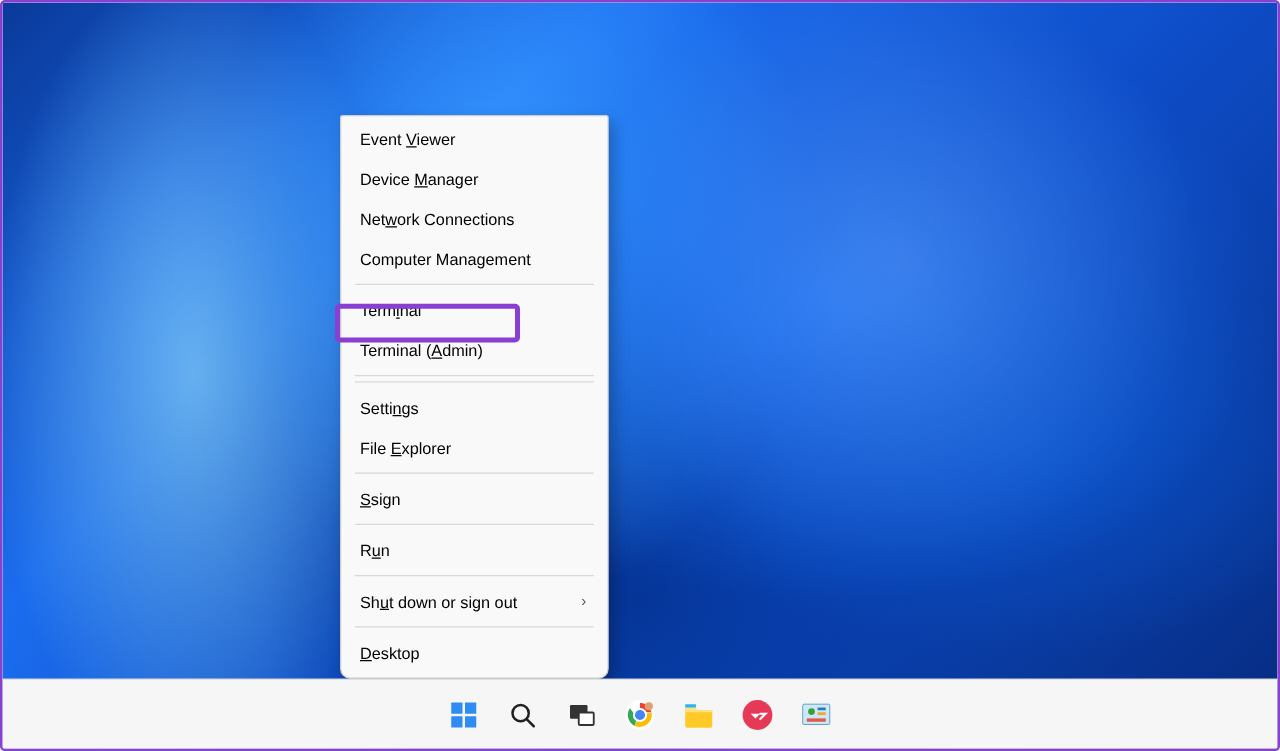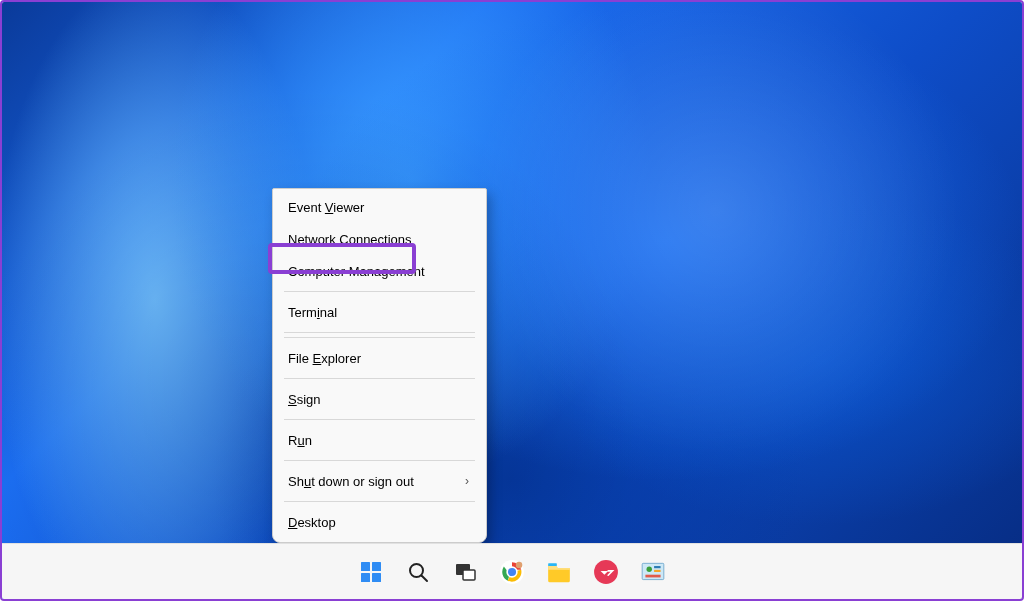--- a/index.html
+++ b/index.html
@@ -108,31 +108,40 @@
 </head>
 <body>
 
 <div class="desktop"></div>
 
 <div class="powermenu" id="powermenu-container">
     <div class="pm-item">
       <span><span>Event </span><span class="accel">V</span><span>iewer</span></span>
     </div>
     <div class="pm-item">
+      <span><span>Device </span><span class="accel">M</span><span>anager</span></span>
+    </div>
+    <div class="pm-item">
       <span><span>Net</span><span class="accel">w</span><span>ork Connections</span></span>
     </div>
     <div class="pm-item">
       <span><span>Computer Mana</span><span class="accel">g</span><span>ement</span></span>
     </div>
     <div class="pm-sep"></div>
     <div class="pm-item">
       <span><span>Term</span><span class="accel">i</span><span>nal</span></span>
     </div>
-    <div class="pm-sep"></div>
-    <div class="pm-sep"></div>
+    <div class="pm-item">
+      <span><span>Terminal (</span><span class="accel">A</span><span>dmin)</span></span>
+    </div>
+    <div class="pm-sep"></div>
+    <div class="pm-sep"></div>
+    <div class="pm-item">
+      <span><span>Setti</span><span class="accel">n</span><span>gs</span></span>
+    </div>
     <div class="pm-item">
       <span><span>File </span><span class="accel">E</span><span>xplorer</span></span>
     </div>
     <div class="pm-sep"></div>
     <div class="pm-item">
       <span><span></span><span class="accel">S</span><span>sign</span></span>
     </div>
     <div class="pm-sep"></div>
     <div class="pm-item">
       <span><span>R</span><span class="accel">u</span><span>n</span></span>

